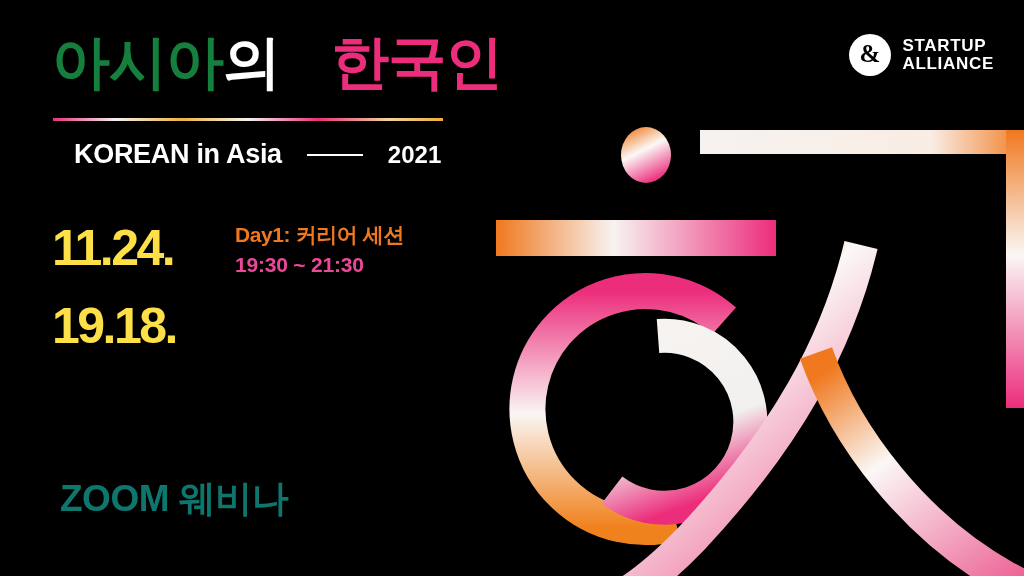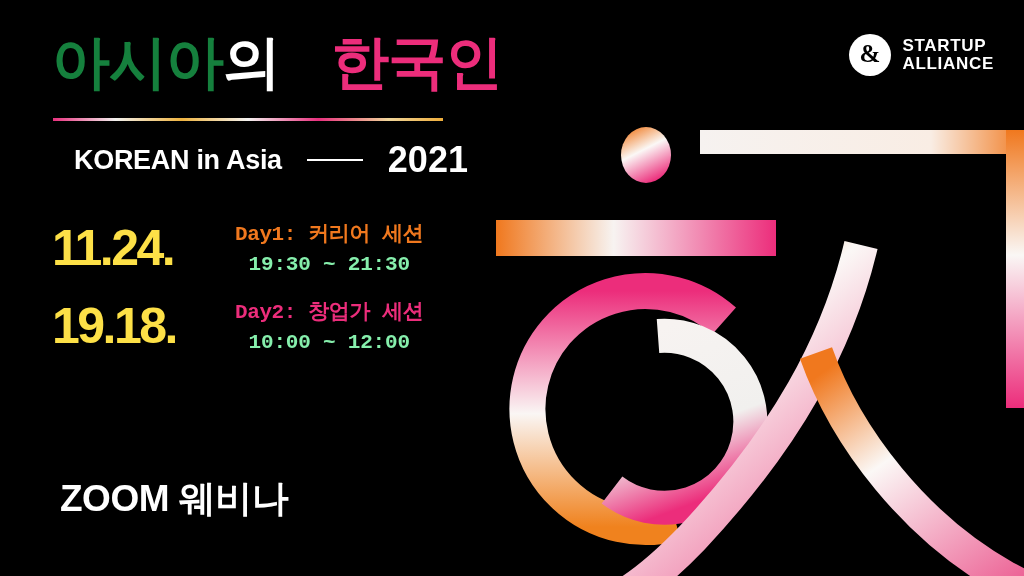--- a/index.html
+++ b/index.html
@@ -105,21 +105,21 @@
     letter-spacing: -0.3px;
   }
   #subtitle-dash {
     width: 56px;
     height: 2px;
     background: #ffffff;
     flex: none;
   }
   #subtitle-year {
     color: #ffffff;
-    font-size: 36px;
+    font-size: 24px;
     font-weight: bold;
     letter-spacing: 0px;
   }
 
   
   #schedule {
     position: absolute;
     top: 218px;
     left: 0;
   }
@@ -132,46 +132,44 @@
     color: #fde047;
     font-size: 50px;
     font-weight: bold;
     letter-spacing: -2.5px;
     width: 183px;
     line-height: 1.22;
     flex: none;
   }
   .sched-info {
     padding-top: 3px;
-    font-family: Liberation Mono, monospace;
   }
   .sched-label {
     font-size: 21px;
     font-weight: bold;
     letter-spacing: -0.4px;
     line-height: 1.38;
     white-space: nowrap;
   }
   .sched-label.accent-orange { color: #F0781E; }
   .sched-label.accent-pink   { color: #EC2D7B; }
   .sched-time {
-    color: #86efac;
+    color: #ec4899;
     font-size: 21px;
     font-weight: bold;
     letter-spacing: -0.2px;
     line-height: 1.42;
     white-space: nowrap;
-    text-align: center;
   }
 
   #platform {
     position: absolute;
     top: 474px;
     left: 8px;
-    color: #ffffff;
+    color: #0f766e;
     font-size: 37px;
     font-weight: bold;
     letter-spacing: -0.5px;
     white-space: nowrap;
   }
 
   
   #hero-graphic {
     position: absolute;
     left: 486px;
@@ -217,24 +215,20 @@
       <div class="sched-row">
         <div class="sched-date">11.24.</div>
         <div class="sched-info">
           <div class="sched-label accent-orange">Day1: 커리어 세션</div>
           <div class="sched-time">19:30 ~ 21:30</div>
         </div>
       </div>
 
       <div class="sched-row">
         <div class="sched-date">19.18.</div>
-        <div class="sched-info">
-          <div class="sched-label accent-pink">Day2: 창업가 세션</div>
-          <div class="sched-time">10:00 ~ 12:00</div>
-        </div>
       </div>
 
     </div>
 
     <div id="platform">ZOOM 웨비나</div>
   </div>
 
   <div id="hero-graphic">
     <svg width="560" height="500" viewBox="0 0 560 500" aria-hidden="true">
       <defs>

